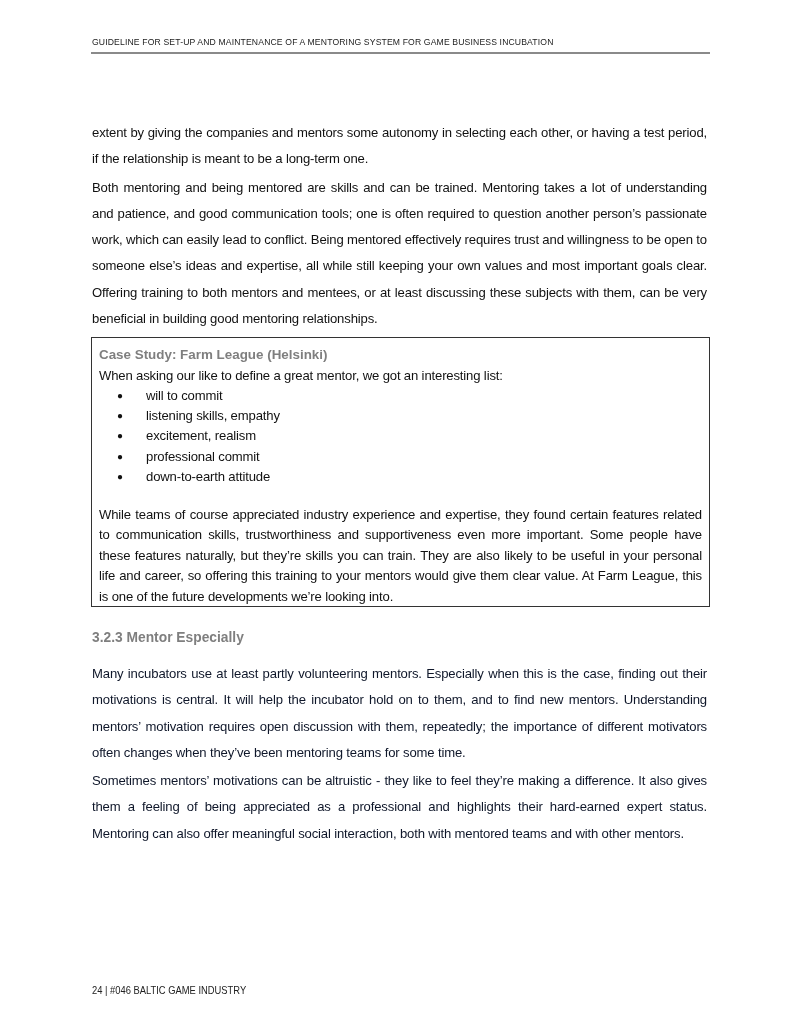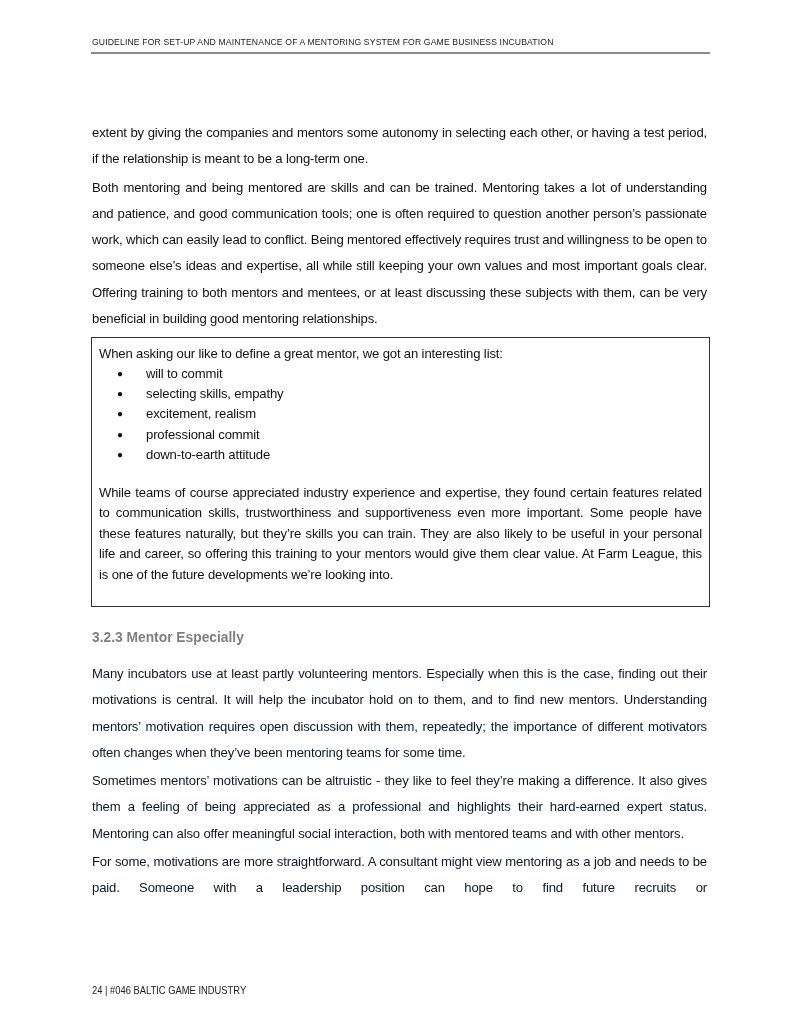--- a/index.html
+++ b/index.html
@@ -140,32 +140,32 @@
 
 <div class="running-header">GUIDELINE FOR SET-UP AND MAINTENANCE OF A MENTORING SYSTEM FOR GAME BUSINESS INCUBATION</div>
 <div class="header-rule"></div>
 
 <div class="content">
   <p class="para">extent by giving the companies and mentors some autonomy in selecting each other, or having a test period, if the relationship is meant to be a long-term one.</p>
   <p class="para">Both mentoring and being mentored are skills and can be trained. Mentoring takes a lot of understanding and patience, and good communication tools; one is often required to question another person’s passionate work, which can easily lead to conflict. Being mentored effectively requires trust and willingness to be open to someone else’s ideas and expertise, all while still keeping your own values and most important goals clear. Offering training to both mentors and mentees, or at least discussing these subjects with them, can be very beneficial in building good mentoring relationships.</p>
 </div>
 
 <div class="casebox">
+  <p class="case-title">Case Study: Farm League (Helsinki)</p>
   <p class="case-intro">When asking our like to define a great mentor, we got an interesting list:</p>
   <ul class="case-list">
     <li><span class="bullet">●</span><span>will to commit</span></li>
-    <li><span class="bullet">●</span><span>selecting skills, empathy</span></li>
+    <li><span class="bullet">●</span><span>listening skills, empathy</span></li>
     <li><span class="bullet">●</span><span>excitement, realism</span></li>
     <li><span class="bullet">●</span><span>professional commit</span></li>
     <li><span class="bullet">●</span><span>down-to-earth attitude</span></li>
   </ul>
   <p class="case-body">While teams of course appreciated industry experience and expertise, they found certain features related to communication skills, trustworthiness and supportiveness even more important. Some people have these features naturally, but they’re skills you can train. They are also likely to be useful in your personal life and career, so offering this training to your mentors would give them clear value. At Farm League, this is one of the future developments we’re looking into.</p>
 </div>
 
 <h3 class="section-heading">3.2.3 Mentor Especially</h3>
 
 <div class="content2">
   <p class="para">Many incubators use at least partly volunteering mentors. Especially when this is the case, finding out their motivations is central. It will help the incubator hold on to them, and to find new mentors. Understanding mentors’ motivation requires open discussion with them, repeatedly; the importance of different motivators often changes when they’ve been mentoring teams for some time.</p>
   <p class="para">Sometimes mentors’ motivations can be altruistic - they like to feel they’re making a difference. It also gives them a feeling of being appreciated as a professional and highlights their hard-earned expert status. Mentoring can also offer meaningful social interaction, both with mentored teams and with other mentors.</p>
-  <p class="para last-line-open">For some, motivations are more straightforward. A consultant might view mentoring as a job and needs to be paid. Someone with a leadership position can hope to find future recruits or</p>
 </div>
 
 <div class="footer">24 | #046 BALTIC GAME INDUSTRY</div>
 
 </body></html>

